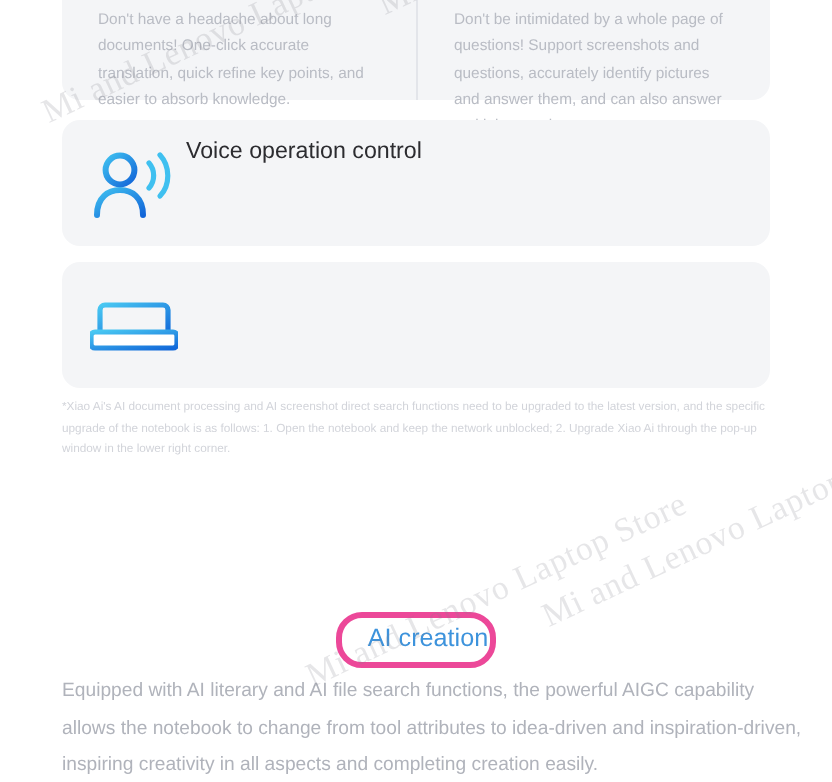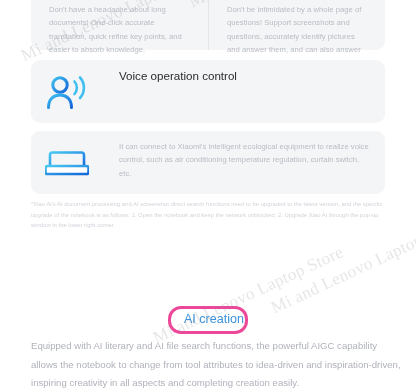--- a/index.html
+++ b/index.html
@@ -91,21 +91,20 @@
     height: 44px;
     display: flex;
     align-items: center;
     justify-content: center;
     margin-top: 2px;
   }
   .feat-body {
     flex: 1 1 auto;
     min-width: 0;
     padding-left: 2px;
-    margin-left: 26px;
   }
   .feat-title {
     font-size: 11.6px;
     line-height: 14px;
     color: #2c2c30;
     margin: 0 0 1px 0;
     font-weight: 400;
   }
   .feat-desc {
     font-size: 7.7px;
@@ -209,21 +208,20 @@
           </linearGradient>
         </defs>
         <rect x="5" y="6.5" width="34" height="15" rx="2.5" fill="none" stroke="url(#gradSofa)" stroke-width="2.6"></rect>
         <line x1="22" y1="7.5" x2="22" y2="21" stroke="url(#gradSofa)" stroke-width="2.4"></line>
         <path d="M2.5 20 H41.5 a2 2 0 0 1 2 2 v4 a2 2 0 0 1 -2 2 H2.5 a2 2 0 0 1 -2 -2 v-4 a2 2 0 0 1 2 -2 z" fill="#ffffff" stroke="url(#gradSofa)" stroke-width="2.6"></path>
         <line x1="6" y1="28" x2="6" y2="33" stroke="url(#gradSofa)" stroke-width="2.6" stroke-linecap="round"></line>
         <line x1="38" y1="28" x2="38" y2="33" stroke="url(#gradSofa)" stroke-width="2.6" stroke-linecap="round"></line>
       </svg>
     </div>
     <div class="feat-body">
-      <p class="feat-desc">It can connect to Xiaomi's intelligent ecological equipment to realize voice control, such as air conditioning temperature regulation, curtain switch, etc.</p>
     </div>
   </div>
 
   <p class="footnote">*Xiao Ai's AI document processing and AI screenshot direct search functions need to be upgraded to the latest version, and the specific upgrade of the notebook is as follows: 1. Open the notebook and keep the network unblocked; 2. Upgrade Xiao Ai through the pop-up window in the lower right corner.</p>
 
   <div class="badge-wrap">
     <span class="badge">AI creation</span>
   </div>
 
   <p class="bottom-text">Equipped with AI literary and AI file search functions, the powerful AIGC capability allows the notebook to change from tool attributes to idea-driven and inspiration-driven, inspiring creativity in all aspects and completing creation easily.</p>

